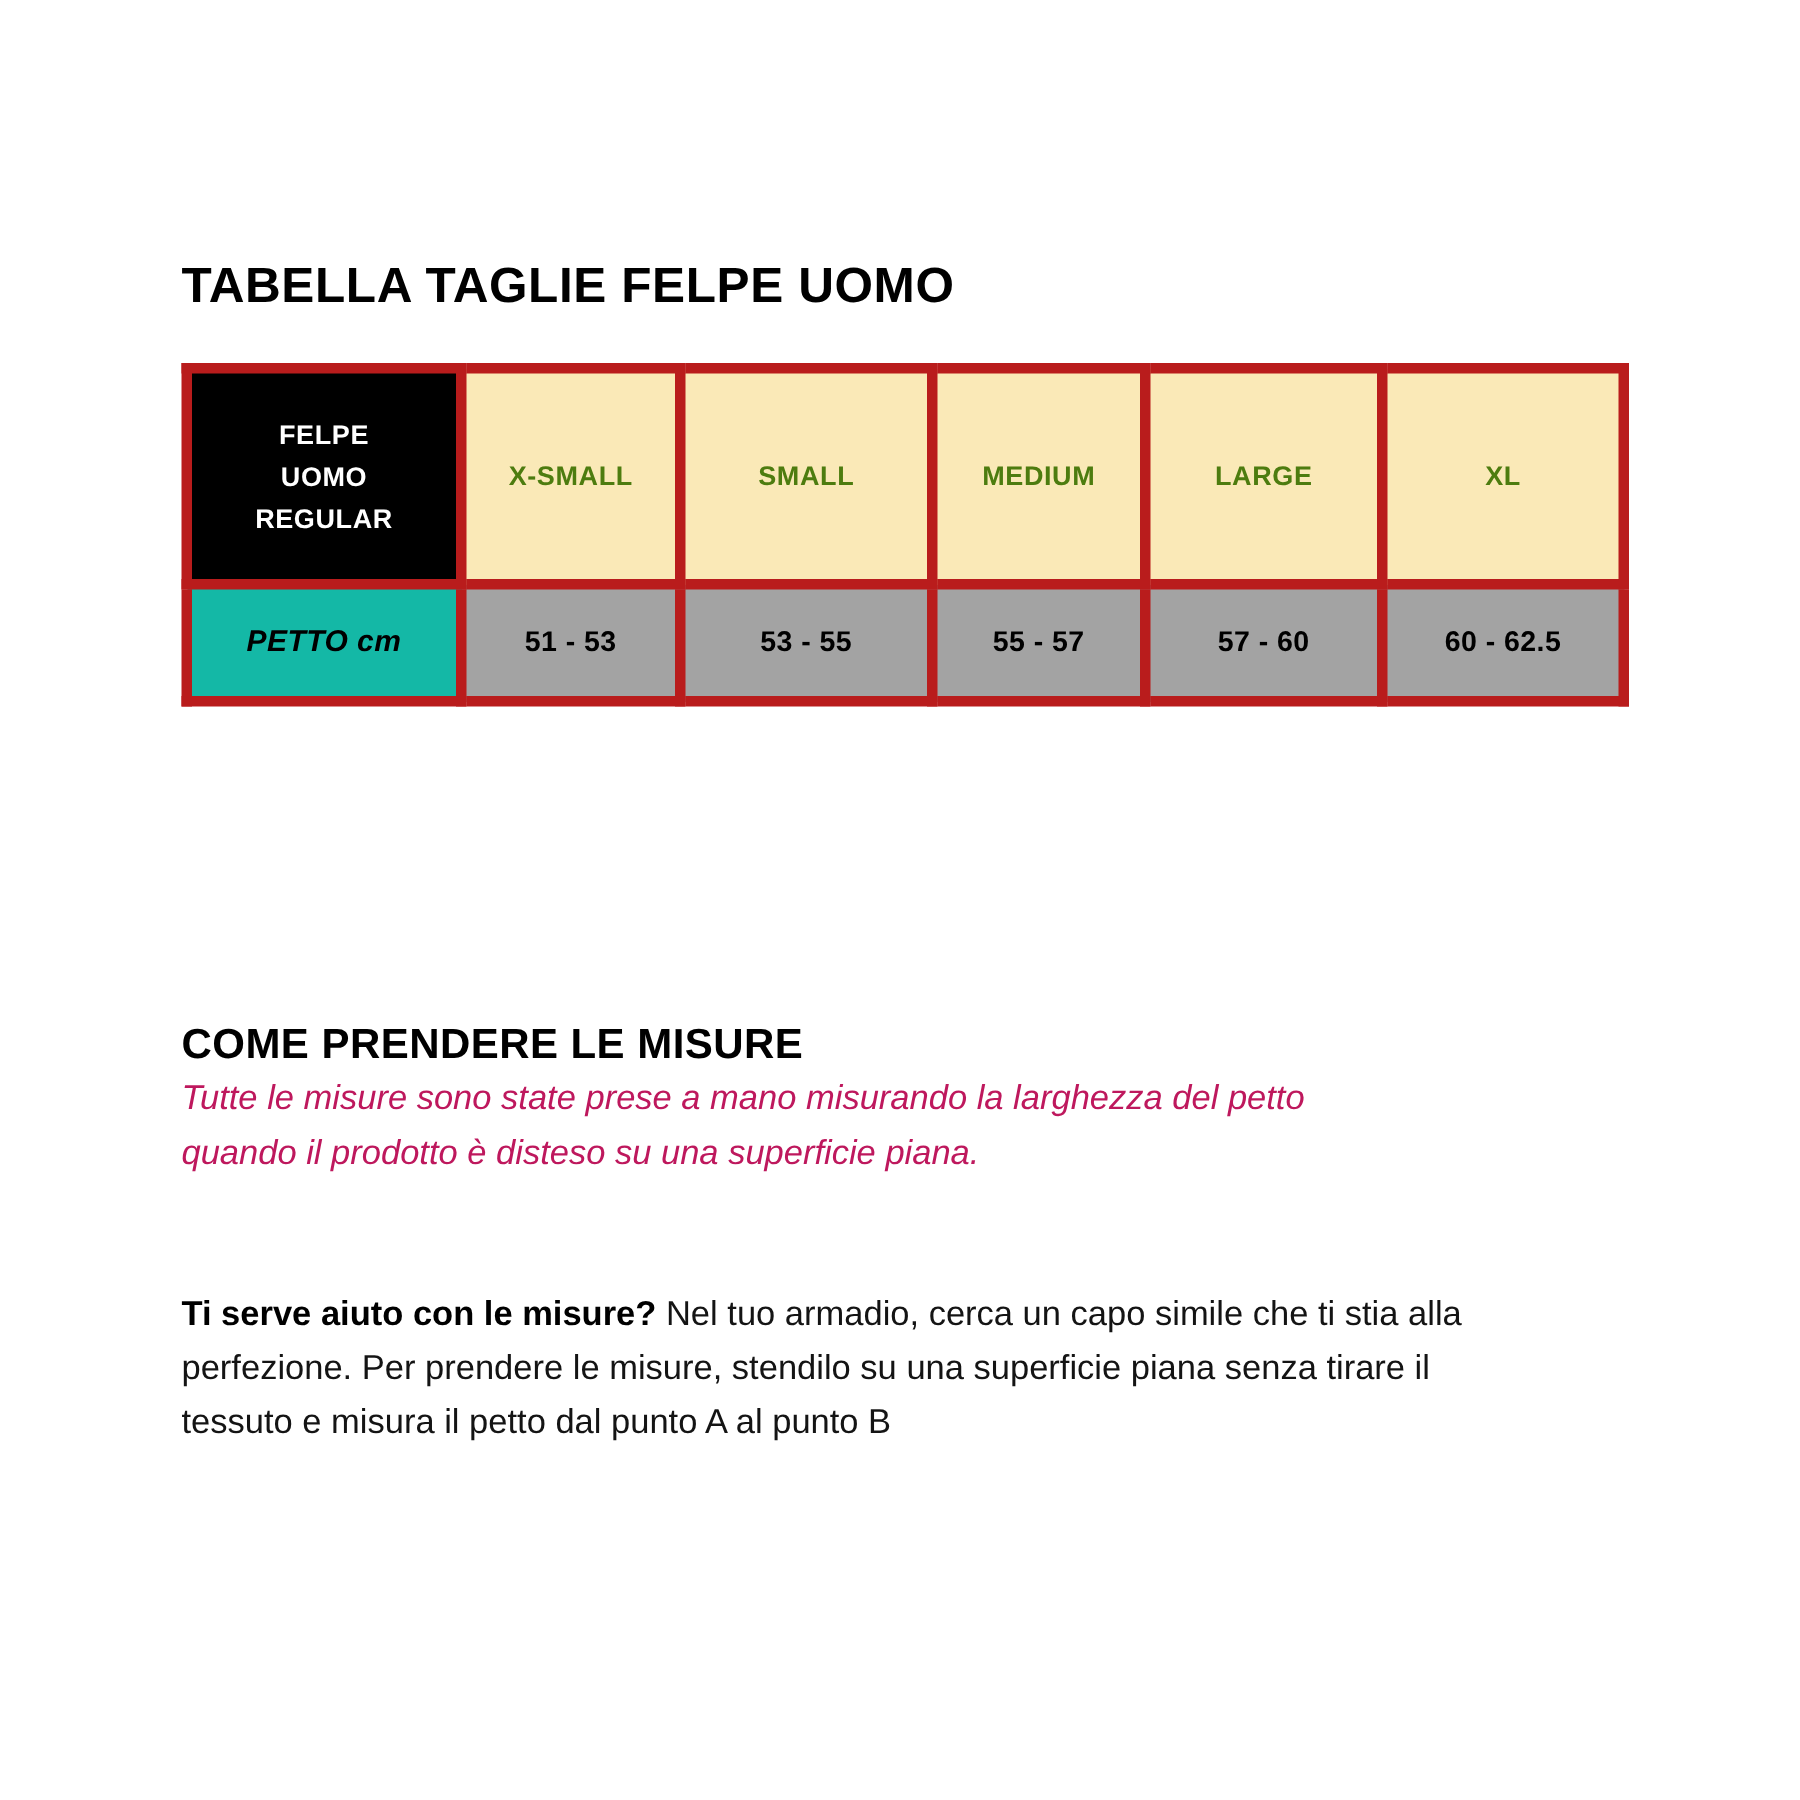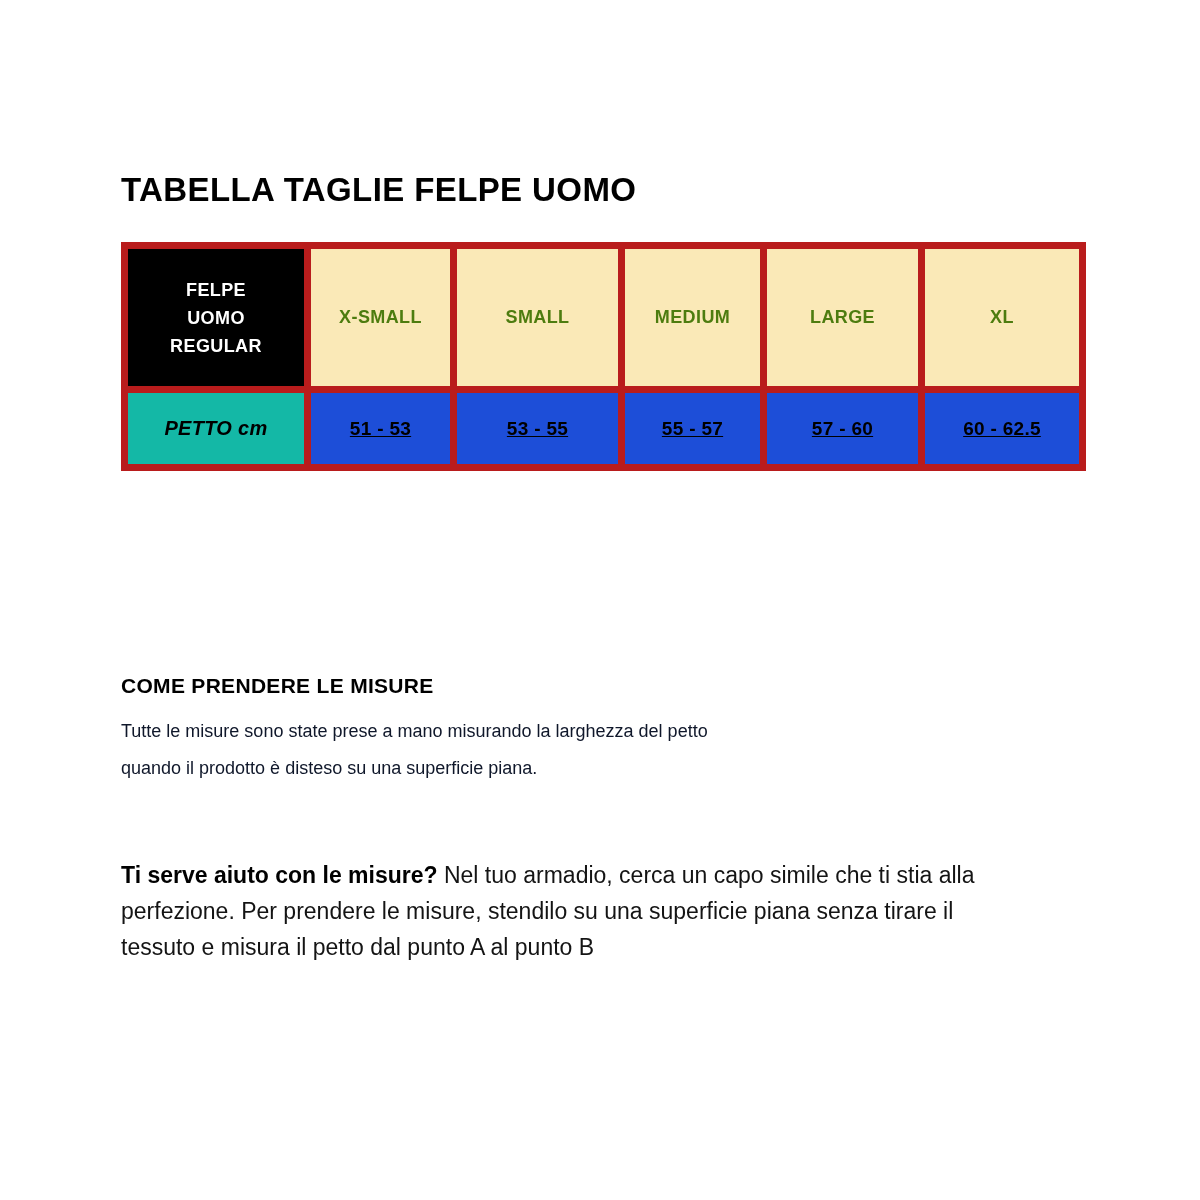--- a/index.html
+++ b/index.html
@@ -57,44 +57,44 @@
   }
   tr.header-row th { height: 137px; }
   tr.data-row td { height: 71px; }
   .row-label {
     background: #14b8a6;
     font-size: 20px;
     letter-spacing: 0.3px;
     font-style: italic;
   }
   .value-cell {
-    background: #1d4ed8;
+    background: #a3a3a3;
     font-size: 19px;
     letter-spacing: 0.3px;
-    text-decoration: underline;
   }
 
   .section-heading {
     position: absolute;
     left: 121px;
     top: 657px;
-    font-size: 21px;
+    font-size: 28px;
     font-weight: bold;
     letter-spacing: 0.3px;
     white-space: nowrap;
   }
 
   .intro-paragraph {
     position: absolute;
     left: 121px;
     top: 713px;
     width: 980px;
-    font-size: 18px;
+    font-size: 23px;
     line-height: 37px;
-    color: #0f172a;
+    color: #be185d;
+    font-style: italic;
   }
 
   .help-paragraph {
     position: absolute;
     left: 121px;
     top: 857px;
     width: 990px;
     font-size: 23px;
     line-height: 36px;
     color: #141414;

